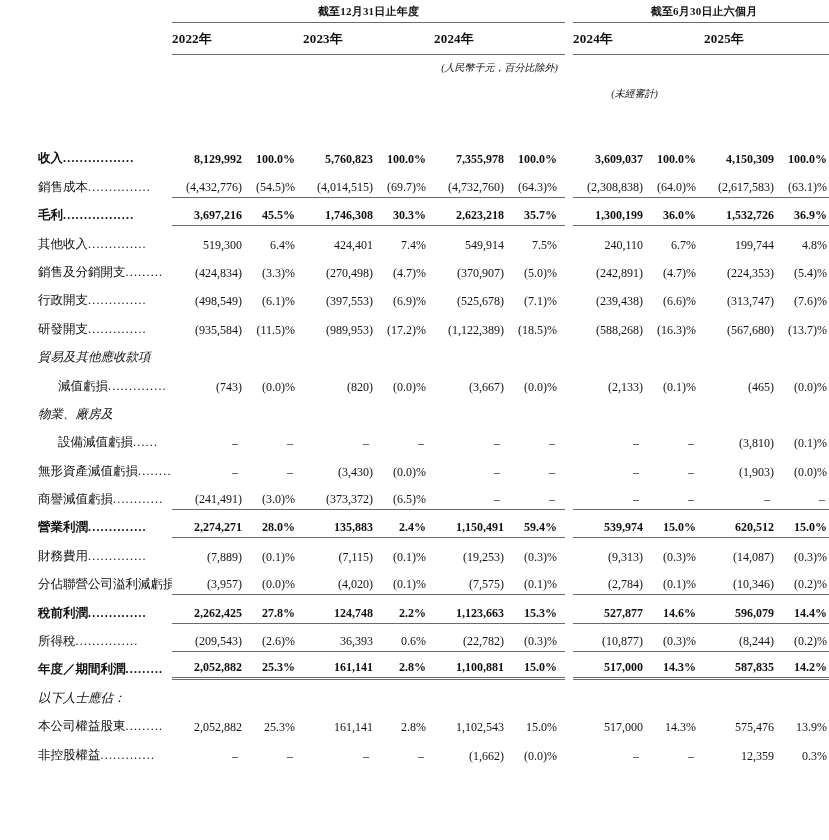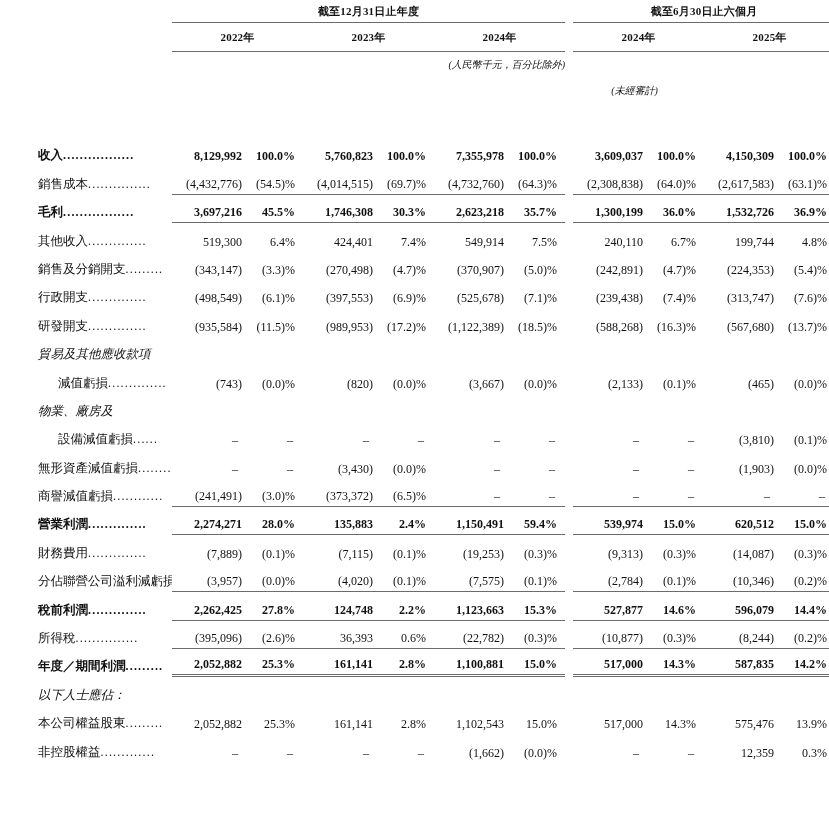--- a/index.html
+++ b/index.html
@@ -46,40 +46,40 @@
   .rule-span {
     height: 1px;
     padding: 0;
   }
   .rule-span .bar {
     height: 1px;
     background: #6b6b6b;
     width: 100%;
   }
   .hdr-year {
-    text-align: center;
-    font-size: 11px;
+    text-align: left;
+    font-size: 13px;
     font-weight: 700;
     padding: 7px 0 6px 0;
     letter-spacing: 0.2px;
   }
   .rule-year .bar {
     height: 1px;
     background: #6b6b6b;
     width: 100%;
   }
   .rule-year { height: 1px; padding: 0; }
 
   .note-row td {
     padding: 0;
     height: 26px;
     vertical-align: middle;
   }
   .note {
-    text-align: right;
+    text-align: center;
     font-size: 10px;
     font-style: italic;
     white-space: nowrap;
   }
   .note2 {
     text-align: center;
     font-size: 10px;
     font-style: italic;
     white-space: nowrap;
   }
@@ -353,21 +353,21 @@
           </td>
           <td class="">
             <span class="val pct">4.8%</span>
           </td>
         </tr>
         <tr class="drow">
           <td>
             <span class="lbl">銷售及分銷開支<span class="ldr">.........</span></span>
           </td>
           <td class="">
-            <span class="val">(343,147)</span>
+            <span class="val">(424,834)</span>
           </td>
           <td class="">
             <span class="val pct">(3.3)%</span>
           </td>
           <td class="">
             <span class="val">(270,498)</span>
           </td>
           <td class="">
             <span class="val pct">(4.7)%</span>
           </td>
@@ -411,21 +411,21 @@
             <span class="val">(525,678)</span>
           </td>
           <td class="">
             <span class="val pct">(7.1)%</span>
           </td>
           <td></td>
           <td class="">
             <span class="val">(239,438)</span>
           </td>
           <td class="">
-            <span class="val pct">(7.4)%</span>
+            <span class="val pct">(6.6)%</span>
           </td>
           <td class="">
             <span class="val">(313,747)</span>
           </td>
           <td class="">
             <span class="val pct">(7.6)%</span>
           </td>
         </tr>
         <tr class="drow">
           <td>
@@ -821,21 +821,21 @@
           </td>
           <td class="u1">
             <span class="val pct">14.4%</span>
           </td>
         </tr>
         <tr class="drow">
           <td>
             <span class="lbl">所得稅<span class="ldr">...............</span></span>
           </td>
           <td class="u1">
-            <span class="val">(395,096)</span>
+            <span class="val">(209,543)</span>
           </td>
           <td class="u1">
             <span class="val pct">(2.6)%</span>
           </td>
           <td class="u1">
             <span class="val">36,393</span>
           </td>
           <td class="u1">
             <span class="val pct">0.6%</span>
           </td>

